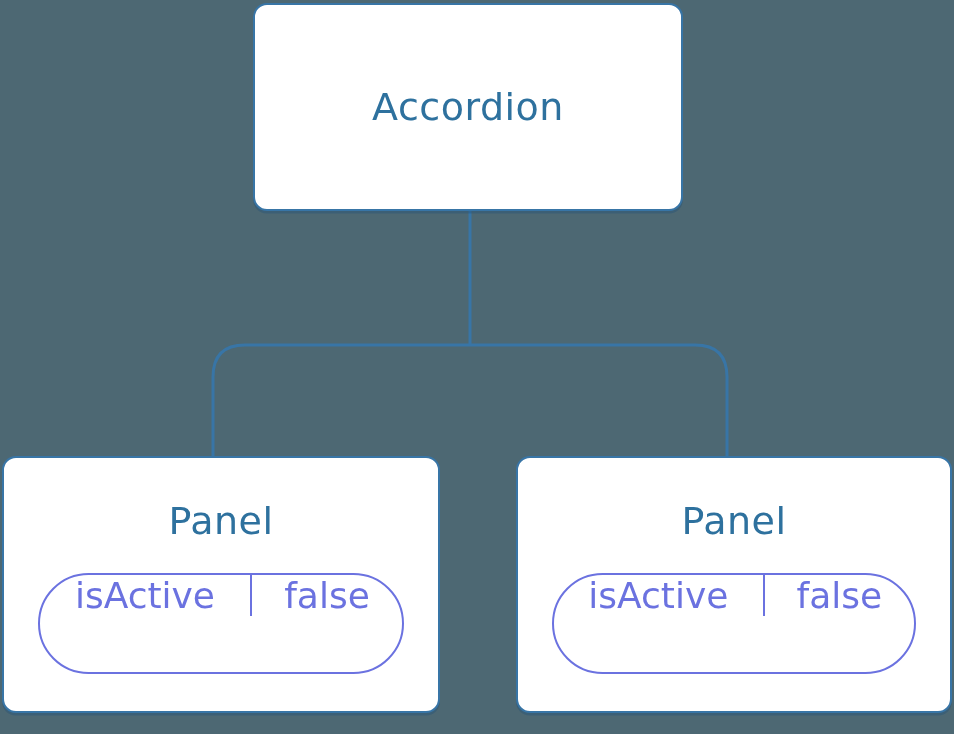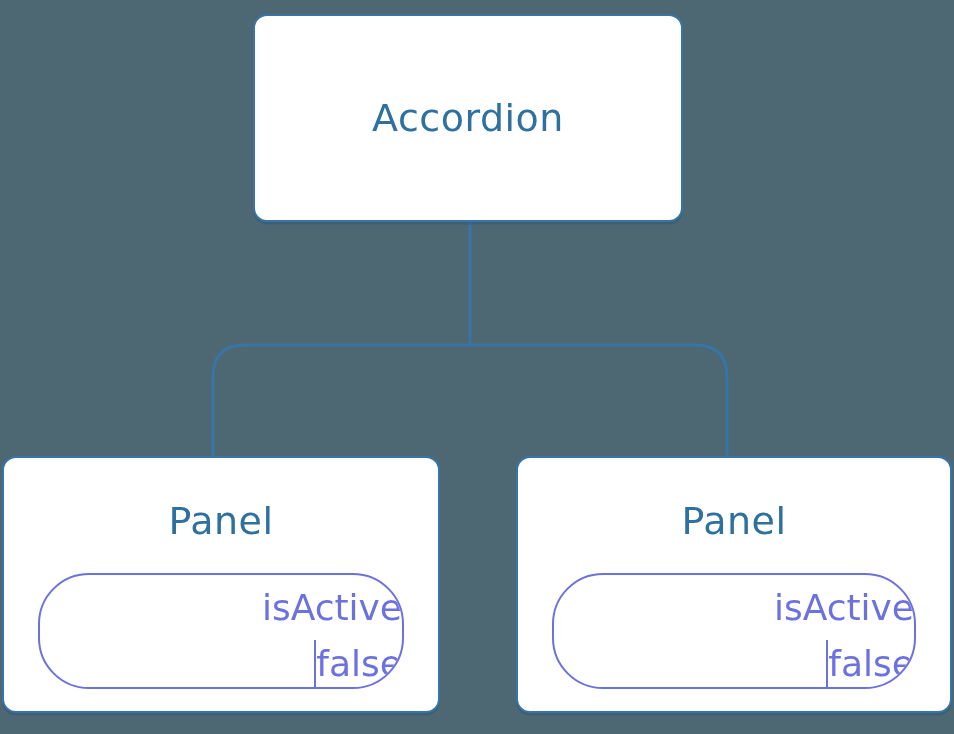--- a/index.html
+++ b/index.html
@@ -32,21 +32,21 @@
   }
   .node-title {
     color: #2E719E;
     font-size: 38px;
     font-weight: 500;
     letter-spacing: 0.5px;
     text-align: center;
   }
   #node-accordion {
     left: 253px;
-    top: 14px;
+    top: 3px;
     width: 430px;
     height: 208px;
     display: flex;
     align-items: center;
     justify-content: center;
   }
   .panel-node {
     top: 456px;
     height: 257px;
     display: flex;
@@ -54,28 +54,27 @@
     align-items: stretch;
   }
   #node-panel-1 { left: 2px;  width: 438px; }
   #node-panel-2 { left: 516px; width: 436px; }
   .panel-node .node-title {
     margin-top: 44px;
     line-height: 38px;
   }
   .state-pill {
     margin: 33px 34px 0 34px;
-    height: 116px;
+    height: 101px;
     border: 2.5px solid #6B72E0;
     border-radius: 51px;
     box-sizing: border-box;
     display: flex;
-    align-items: flex-end;
+    align-items: flex-start;
     overflow: hidden;
-    flex-direction: column;
   }
   .state-cell {
     display: flex;
     align-items: center;
     justify-content: center;
     color: #6B72E0;
     font-size: 36px;
     font-weight: 500;
   }
   .state-key {

